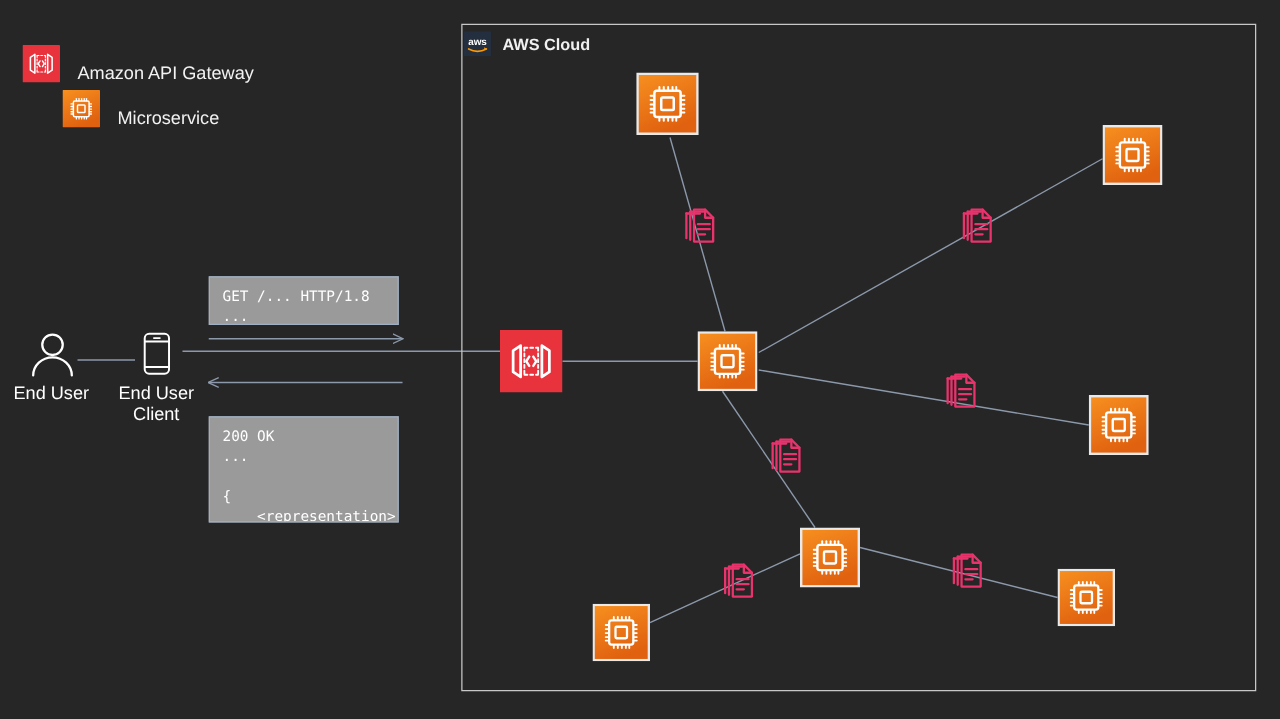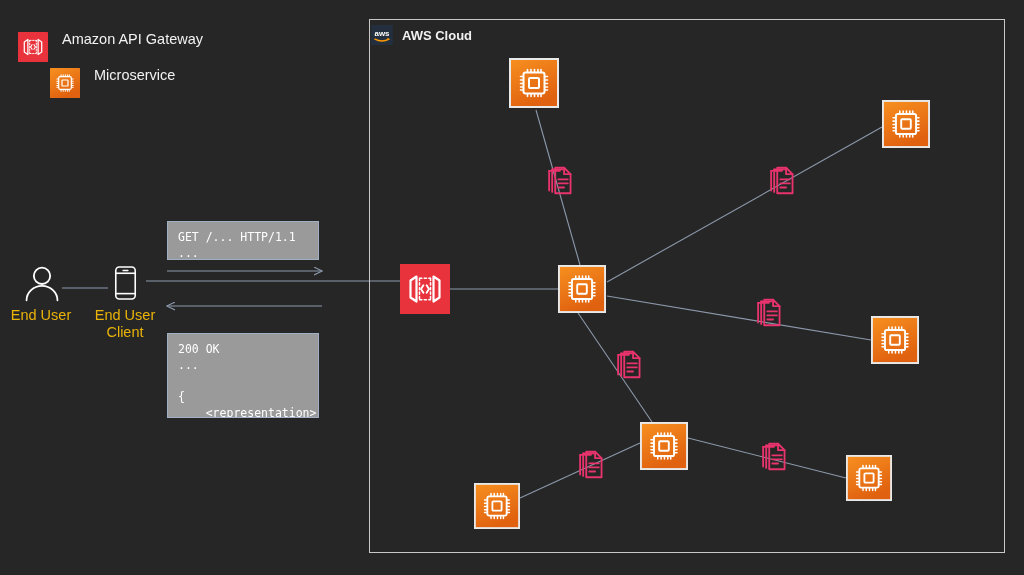--- a/index.html
+++ b/index.html
@@ -27,21 +27,21 @@
 
   
   .legend {
     position: absolute;
     left: 18px;
     top: 32px;
     width: 300px;
   }
   .legend-row {
     display: flex;
-    align-items: flex-start;
+    align-items: flex-end;
     height: 34px;
     margin-bottom: 2px;
   }
   .legend-row + .legend-row { margin-top: 2px; padding-left: 32px; }
   .legend-icon {
     width: 30px;
     height: 30px;
     flex: 0 0 30px;
     display: block;
   }
@@ -59,21 +59,21 @@
     display: block;
   }
   .tile svg { display: block; }
 
   
   .actor-label {
     position: absolute;
     text-align: center;
     font-size: 14.5px;
     line-height: 17px;
-    color: #eab308;
+    color: #ffffff;
     white-space: pre-line;
   }
 
   
   .codebox {
     position: absolute;
     background: #9a9a9a;
     border: 1px solid #9fb0c4;
     box-sizing: border-box;
     color: #ffffff;
@@ -236,21 +236,21 @@
         <rect x="2" y="2" width="22" height="36" rx="4"></rect>
         <path d="M2 9 L24 9"></path>
         <path d="M2 32 L24 32"></path>
       </g>
       <rect x="9.5" y="5" width="7" height="1.6" rx="0.8" fill="#ffffff"></rect>
     </svg>
   </span>
   <div class="actor-label" style="left:84px; top:307px; width:82px;">End User
 Client</div>
 
-  <div class="codebox" style="left:167px; top:221px; width:152px; height:39px;">GET /... HTTP/1.1
+  <div class="codebox" style="left:167px; top:221px; width:152px; height:39px;">GET /... HTTP/1.8
 ...</div>
 
   <div class="codebox" style="left:167px; top:304px; width:152px; height:85px;margin-top:29px;">200 OK
 ...
 
 {
     &lt;representation&gt;
 }</div>
 
   <div class="cloud-box"></div>

